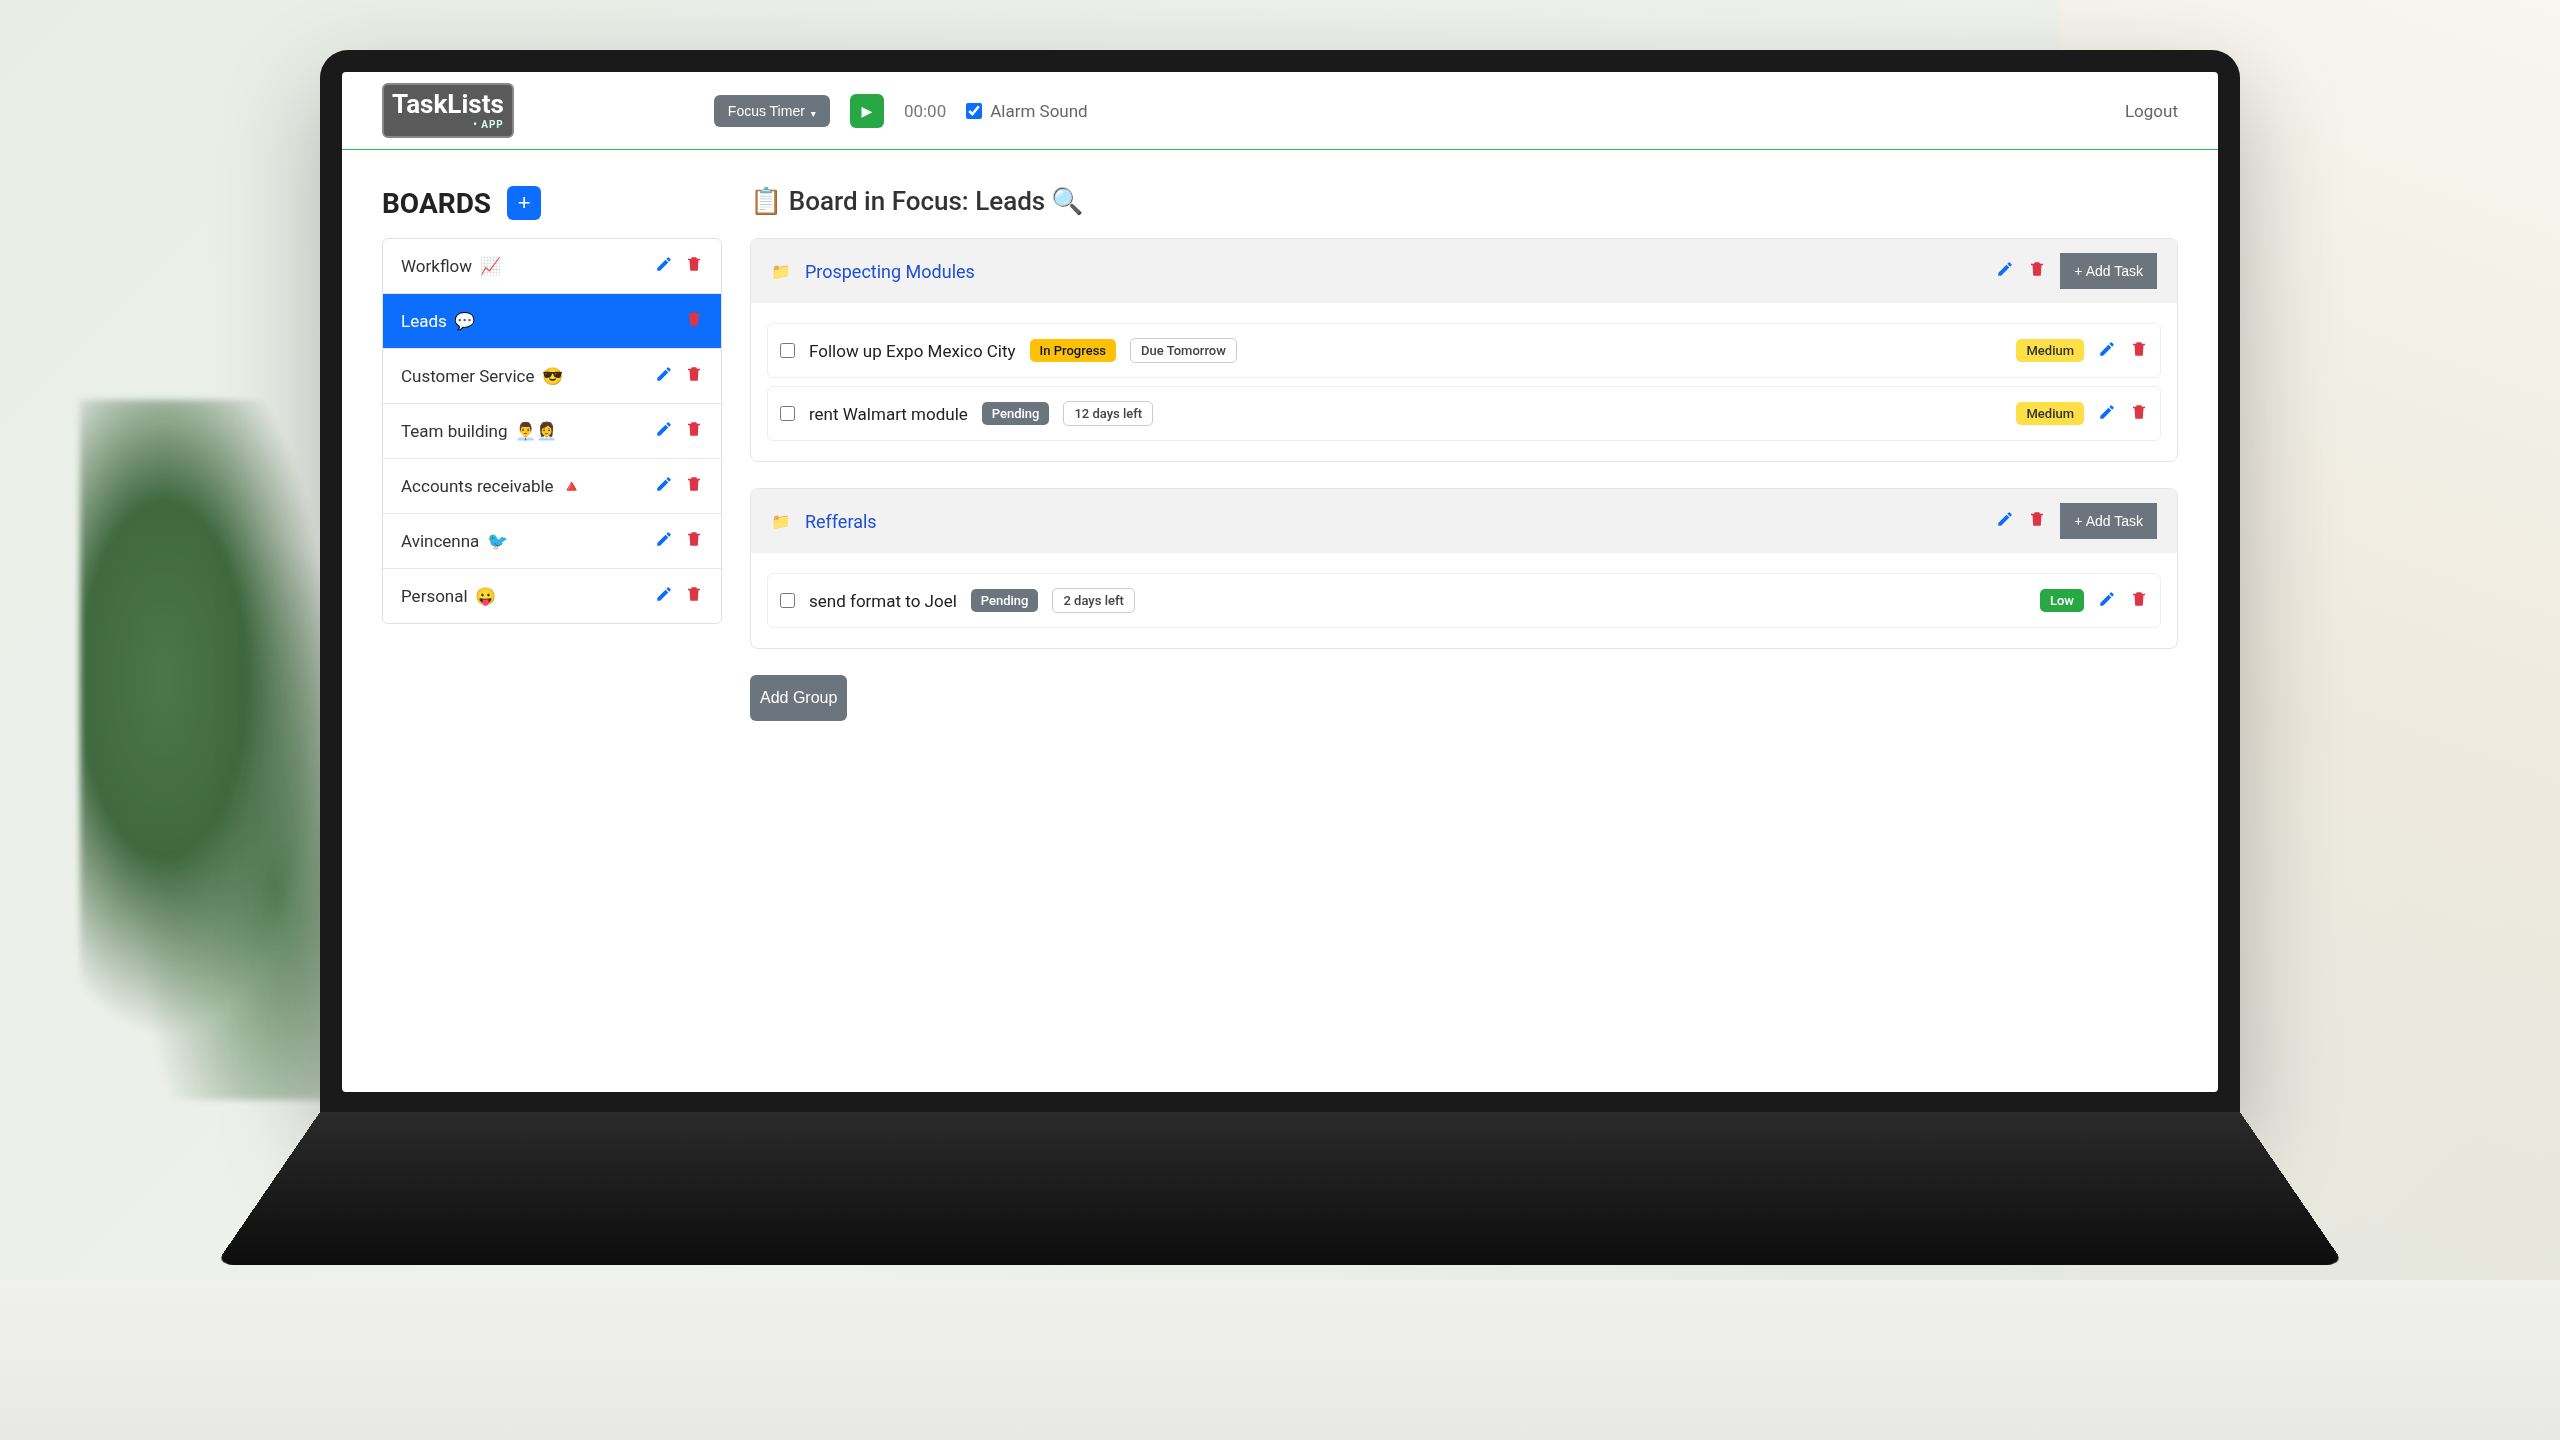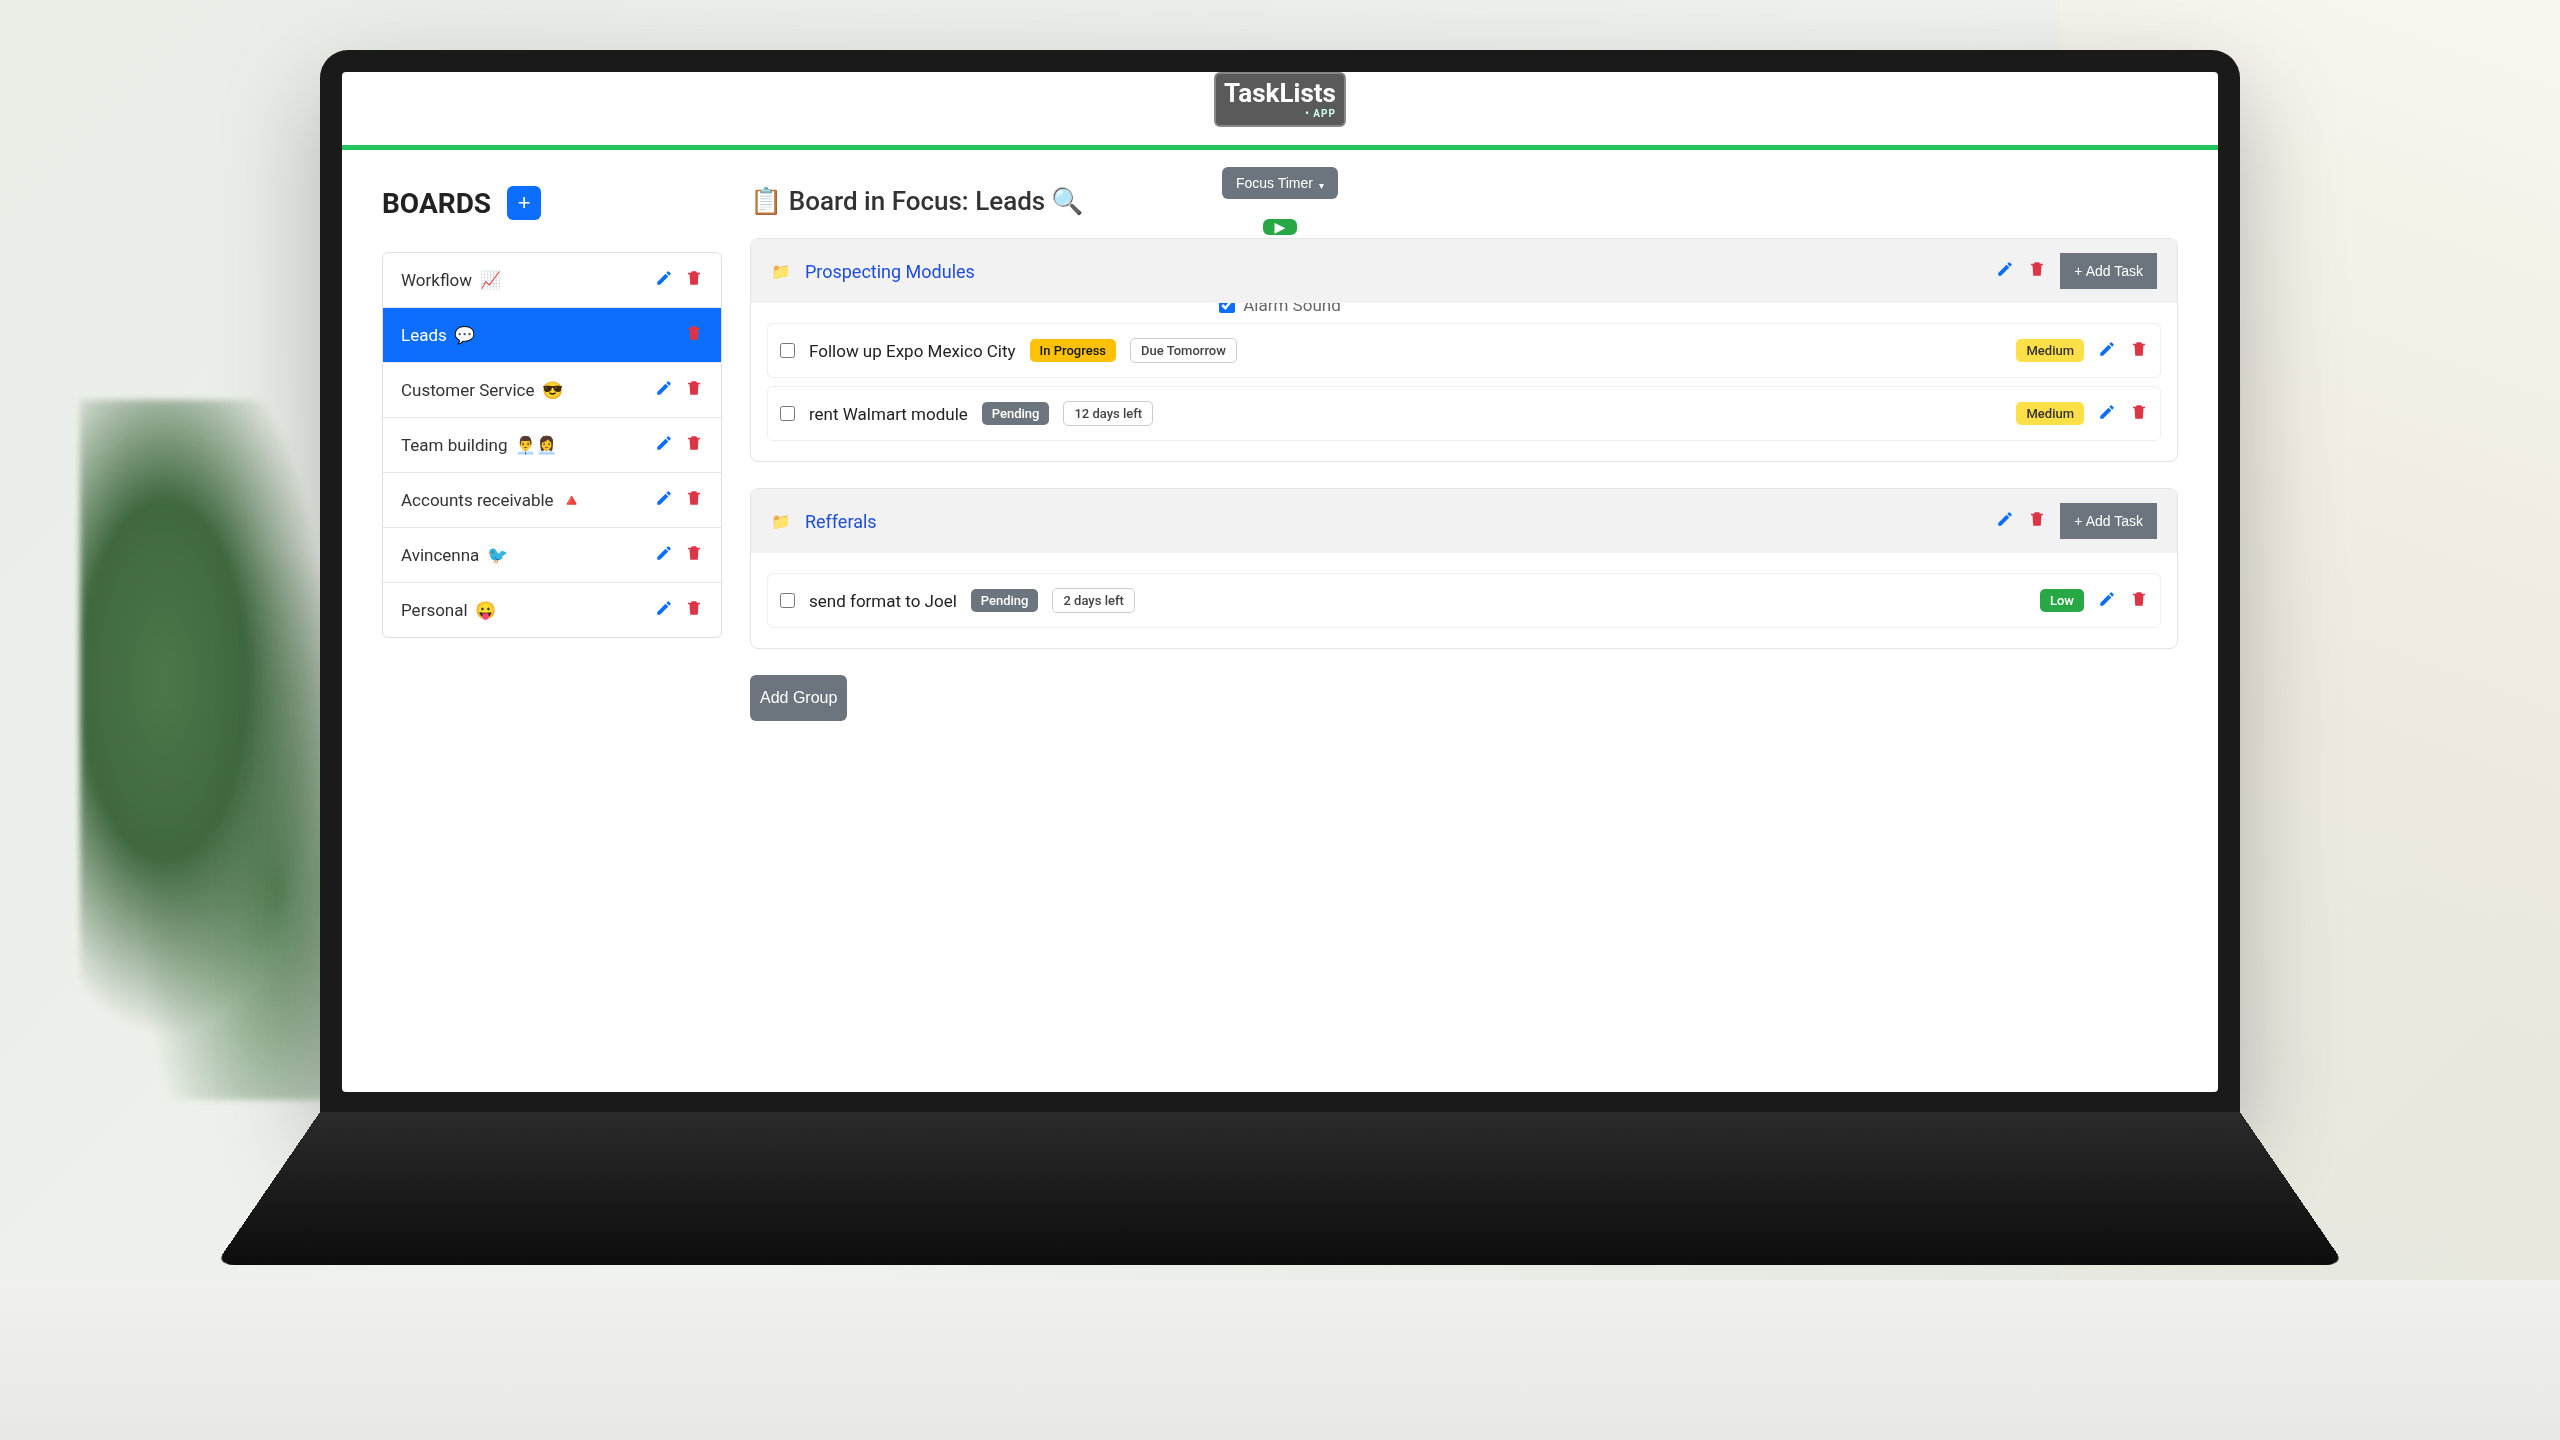--- a/index.html
+++ b/index.html
@@ -18,35 +18,35 @@
 
 
 .laptop{position:absolute;left:50%;top:50px;transform:translateX(-50%);width:1920px;}
 .screen-bezel{background:#1a1a1a;border-radius:28px 28px 0 0;padding:22px;box-shadow:0 40px 100px rgba(0,0,0,0.25);}
 .screen{background:#fff;width:100%;height:1020px;border-radius:4px;overflow:hidden;position:relative;}
 .keyboard-deck{height:240px;background:linear-gradient(180deg,#2b2b2b 0%,#1a1a1a 60%,#0d0d0d 100%);
   border-radius:0 0 16px 16px;position:relative;transform:perspective(2000px) rotateX(55deg);transform-origin:top;margin-top:-2px;}
 .desk{position:absolute;bottom:0;left:0;width:100%;height:160px;background:linear-gradient(180deg,#f0f0ee 0%,#e8e8e6 100%);}
 
 
-.topbar{height:78px;border-bottom:5px solid #22c55e;display:flex;align-items:center;padding:0 30px;gap:20px;flex-direction:column;}
+.topbar{height:78px;border-bottom:1px solid #22c55e;display:flex;align-items:center;padding:0 40px;gap:20px;}
 .logo{background:#5a5a5a;color:#fff;border-radius:6px;padding:4px 8px 6px 8px;font-weight:700;font-size:26px;position:relative;border:2px solid #888;}
 .logo .sub{display:block;font-size:10px;text-align:right;letter-spacing:1px;color:#cfe;}
 .focus-timer-btn{background:#6c757d;color:#fff;border:none;border-radius:6px;padding:8px 14px;font-size:14px;display:flex;align-items:flex-end;gap:6px;cursor:pointer;}
 .focus-timer-btn::after{content:"▾";font-size:10px;}
 .play-btn{background:#28a745;color:#fff;border:none;border-radius:6px;width:34px;height:34px;font-size:14px;cursor:pointer;}
 .timer-text{color:#777;font-size:17px;}
 .alarm-wrap{display:flex;align-items:center;gap:8px;color:#666;font-size:17px;}
 .alarm-wrap input{width:16px;height:16px;accent-color:#0d6efd;}
 .spacer{flex:1;}
 .logout{color:#666;font-size:17px;cursor:pointer;}
 
 .content{display:flex;padding:36px 40px;gap:28px;}
 .sidebar{width:340px;}
-.boards-head{display:flex;align-items:center;gap:16px;margin-bottom:32px;}
+.boards-head{display:flex;align-items:center;gap:16px;margin-bottom:18px;}
 .boards-head h2{font-size:28px;font-weight:700;color:#222;}
 .add-board-btn{background:#0d6efd;color:#fff;border:none;border-radius:6px;width:34px;height:34px;font-size:22px;line-height:1;cursor:pointer;}
 .board-list{border:1px solid #e0e0e0;border-radius:6px;overflow:hidden;}
 .board-item{display:flex;align-items:center;padding:16px 18px;border-bottom:1px solid #e8e8e8;font-size:17px;color:#333;gap:25px;}
 .board-item:last-child{border-bottom:none;}
 .board-item.active{background:#0d6efd;color:#fff;}
 .board-item .name{flex:1;display:flex;align-items:center;gap:8px;}
 .board-item .actions{display:flex;gap:12px;}
 .icon-edit{color:#0d6efd;cursor:pointer;}
 .icon-trash{color:#dc3545;cursor:pointer;}

